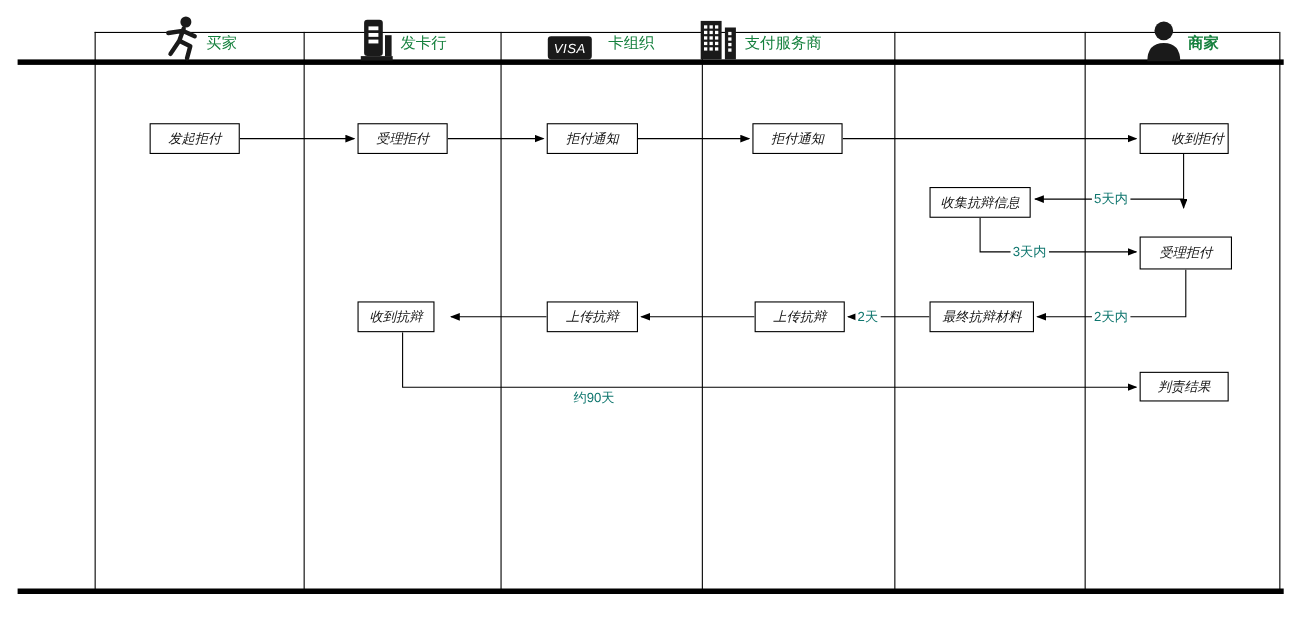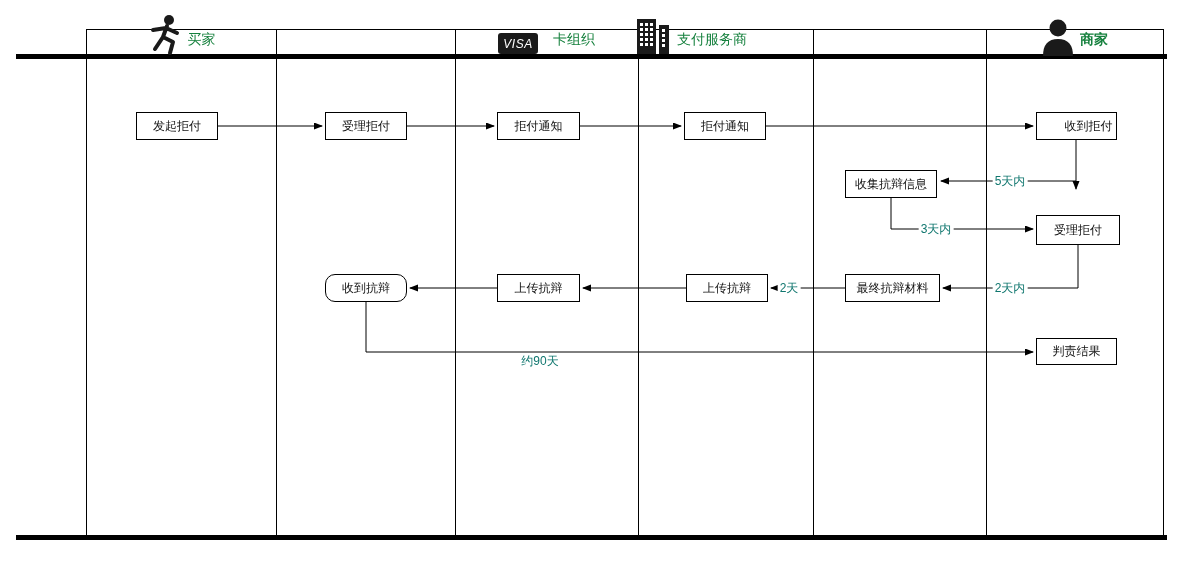--- a/index.html
+++ b/index.html
@@ -15,21 +15,21 @@
   .lane-label { font-size:14px; color:#15803d; padding-bottom:7px; white-space:nowrap; }
   .icon-wrap { display:flex; align-items:flex-end; }
   .visa-badge {
     width:40px; height:21px; margin-bottom:2px; background:#1a1a1a; border-radius:3px;
     color:#fff; font-style:italic; font-weight:normal; font-size:12px;
     display:flex; align-items:center; justify-content:center; letter-spacing:.5px;
   }
   .node {
     position:absolute; box-sizing:border-box; background:#fff; border:1px solid #000;
     display:flex; align-items:center; justify-content:center;
-    font-size:12px; white-space:nowrap; z-index:3;
+    font-size:12px; white-space:nowrap; z-index:3;font-style:italic;
   }
   .edge-label {
     position:absolute; transform:translate(-50%,-50%); font-size:12px;
     background:#fff; padding:0 2px; white-space:nowrap; z-index:2; color:#0f766e;
   }
   .edge-label.below { background:transparent; transform:translate(-50%,0); }
   #connectors { position:absolute; left:0; top:0; z-index:1; pointer-events:none; }
 </style>
 </head>
 <body>
@@ -50,20 +50,33 @@
   <div class="lane-header" style="left:86px; width:190px;">
     <span class="icon-wrap">
       <svg width="36" height="42" viewBox="0 0 36 42">
         <circle cx="22" cy="6" r="5" fill="#1a1a1a"></circle>
         <path d="M20 12 L16 23 M16 23 L26 28 L23 39 M16 23 L8 35 M19 14 L30 19 M19 14 L6 16" stroke="#1a1a1a" stroke-width="4" stroke-linecap="round" stroke-linejoin="round" fill="none"></path>
       </svg>
     </span>
     <span class="lane-label">买家</span>
   </div>
 
+  <div class="lane-header" style="left:276px; width:179px;">
+    <span class="icon-wrap">
+      <svg width="34" height="40" viewBox="0 0 34 40">
+        <rect x="6" y="2" width="17" height="33" rx="3" fill="#1a1a1a"></rect>
+        <rect x="10" y="8" width="9" height="3.5" fill="#fff"></rect>
+        <rect x="10" y="14" width="9" height="3.5" fill="#fff"></rect>
+        <rect x="10" y="20" width="9" height="3.5" fill="#fff"></rect>
+        <rect x="25" y="16" width="6" height="19" fill="#1a1a1a"></rect>
+        <rect x="3" y="35" width="29" height="4" fill="#1a1a1a"></rect>
+      </svg>
+    </span>
+    <span class="lane-label">发卡行</span>
+  </div>
 
   <div class="lane-header" style="left:455px; width:183px;">
     <span class="visa-badge">VISA</span>
     <span class="lane-label" style="margin-left:10px;">卡组织</span>
   </div>
 
   <div class="lane-header" style="left:602px; width:175px;">
     <span class="icon-wrap">
       <svg width="40" height="40" viewBox="0 0 40 40">
         <rect x="5" y="3" width="19" height="35" fill="#1a1a1a"></rect>
@@ -132,21 +145,21 @@
   <div class="node" style="left:136px; top:112px; width:82px; height:28px;">发起拒付</div>
   <div class="node" style="left:325px; top:112px; width:82px; height:28px;">受理拒付</div>
   <div class="node" style="left:497px; top:112px; width:83px; height:28px;">拒付通知</div>
   <div class="node" style="left:684px; top:112px; width:82px; height:28px;">拒付通知</div>
   <div class="node" style="left:1036px; top:112px; width:81px; height:28px;padding-left:24px;">收到拒付</div>
   <div class="node" style="left:845px; top:170px; width:92px; height:28px;">收集抗辩信息</div>
   <div class="node" style="left:1036px; top:215px; width:84px; height:30px;">受理拒付</div>
   <div class="node" style="left:845px; top:274px; width:95px; height:28px;">最终抗辩材料</div>
   <div class="node" style="left:686px; top:274px; width:82px; height:28px;">上传抗辩</div>
   <div class="node" style="left:497px; top:274px; width:83px; height:28px;">上传抗辩</div>
-  <div class="node" style="left:325px; top:274px; width:82px; height:28px;border-radius:10px;">收到抗辩</div>
+  <div class="node" style="left:325px; top:274px; width:70px; height:28px;">收到抗辩</div>
   <div class="node" style="left:1036px; top:338px; width:81px; height:27px;">判责结果</div>
 
   <div class="edge-label" style="left:1010px; top:181px;">5天内</div>
   <div class="edge-label" style="left:936px;  top:229px;">3天内</div>
   <div class="edge-label" style="left:1010px; top:288px;">2天内</div>
   <div class="edge-label" style="left:789px;  top:288px;">2天</div>
   <div class="edge-label below" style="left:540px; top:353px;">约90天</div>
 
 </div>
 

